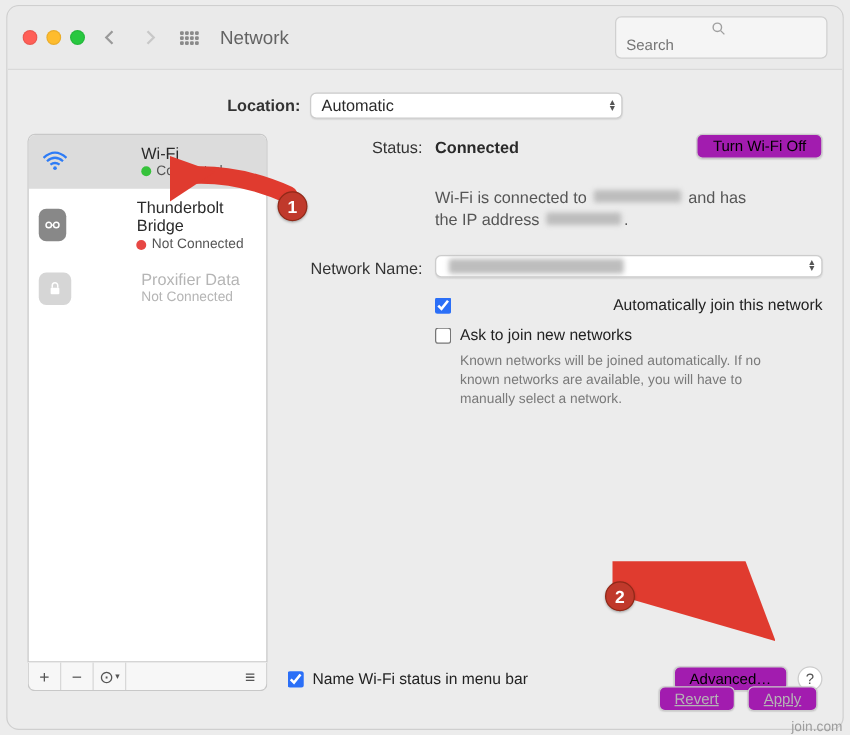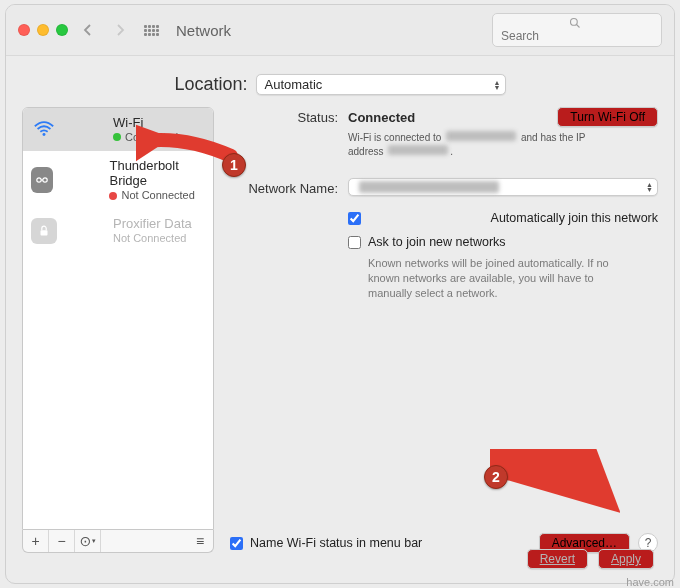--- a/index.html
+++ b/index.html
@@ -71,21 +71,21 @@
   .toolbar-grid {
     display:flex; flex-wrap:wrap; width:16px; gap:1px;
   }
   .toolbar-grid i {
     width:3px; height:3px; background:#8a8a8a; border-radius:1px;
   }
   .location-row {
     display:flex; align-items:center; justify-content:center;
     gap:8px; padding: 18px 0 12px 0;
   }
-  .location-row label { font-size:18px; color:#333; }
+  .location-row label { font-size:13px; color:#333;font-weight:bold; }
   .dropdown {
     display:flex; align-items:center; justify-content:space-between;
     border:1px solid #ccc; border-radius:5px;
     background:#fff; padding:2px 22px 2px 8px;
     position:relative; min-width:250px;
     box-shadow:0 0.5px 1px rgba(0,0,0,.08);
   }
   .dropdown .arrows {
     position:absolute; right:4px;
     display:flex; flex-direction:column; line-height:5px;
@@ -151,25 +151,25 @@
   }
   .row-label {
     width:118px; text-align:right; padding-right:10px;
     font-size:13px; color:#333; padding-top:3px;
   }
   .row-body { flex:1; display:flex; flex-direction:column; gap:4px; }
   .status-line { display:flex; align-items:center; gap:14px; }
   .status-val { font-weight:600; font-size:13px; }
   .mac-button {
     border:1px solid #ccc; border-radius:5px;
-    background:#b91c1c; padding:2px 12px; font-size:12px;
+    background:#a21caf; padding:2px 12px; font-size:12px;
     box-shadow:0 0.5px 1px rgba(0,0,0,.1);
     cursor:pointer;
   }
-  .status-desc { font-size:10px; color:#555; line-height:1.35; margin-top:0; max-width:260px; }
+  .status-desc { font-size:13px; color:#555; line-height:1.35; margin-top:18px; max-width:260px; }
   .blur-span {
     display:inline-block; background:#bdbdbd; color:transparent;
     filter: blur(2px); border-radius:2px; margin:0 2px;
   }
   .checkbox-row {
     display:flex; align-items:center; gap:7px; font-size:12.5px; color:#222;
     padding:3px 0;
   }
   .checkbox-row input[type=checkbox] {
     width:13px; height:13px; accent-color:#2b6ff7;
@@ -414,13 +414,13 @@
         </marker>
       </defs>
     <path d="M10 20 Q70 8 110 45" stroke="#e03b2f" stroke-width="14" fill="none" marker-end="url(#ah2)" stroke-linecap="round"></path>
   </svg>
   <div class="callout" style="left:478px; top:460px;">
     <div class="badge">2</div>
   </div>
 
 </div>
 
-<div class="watermark">have.com</div>
+<div class="watermark">join.com</div>
 
 </body></html>

